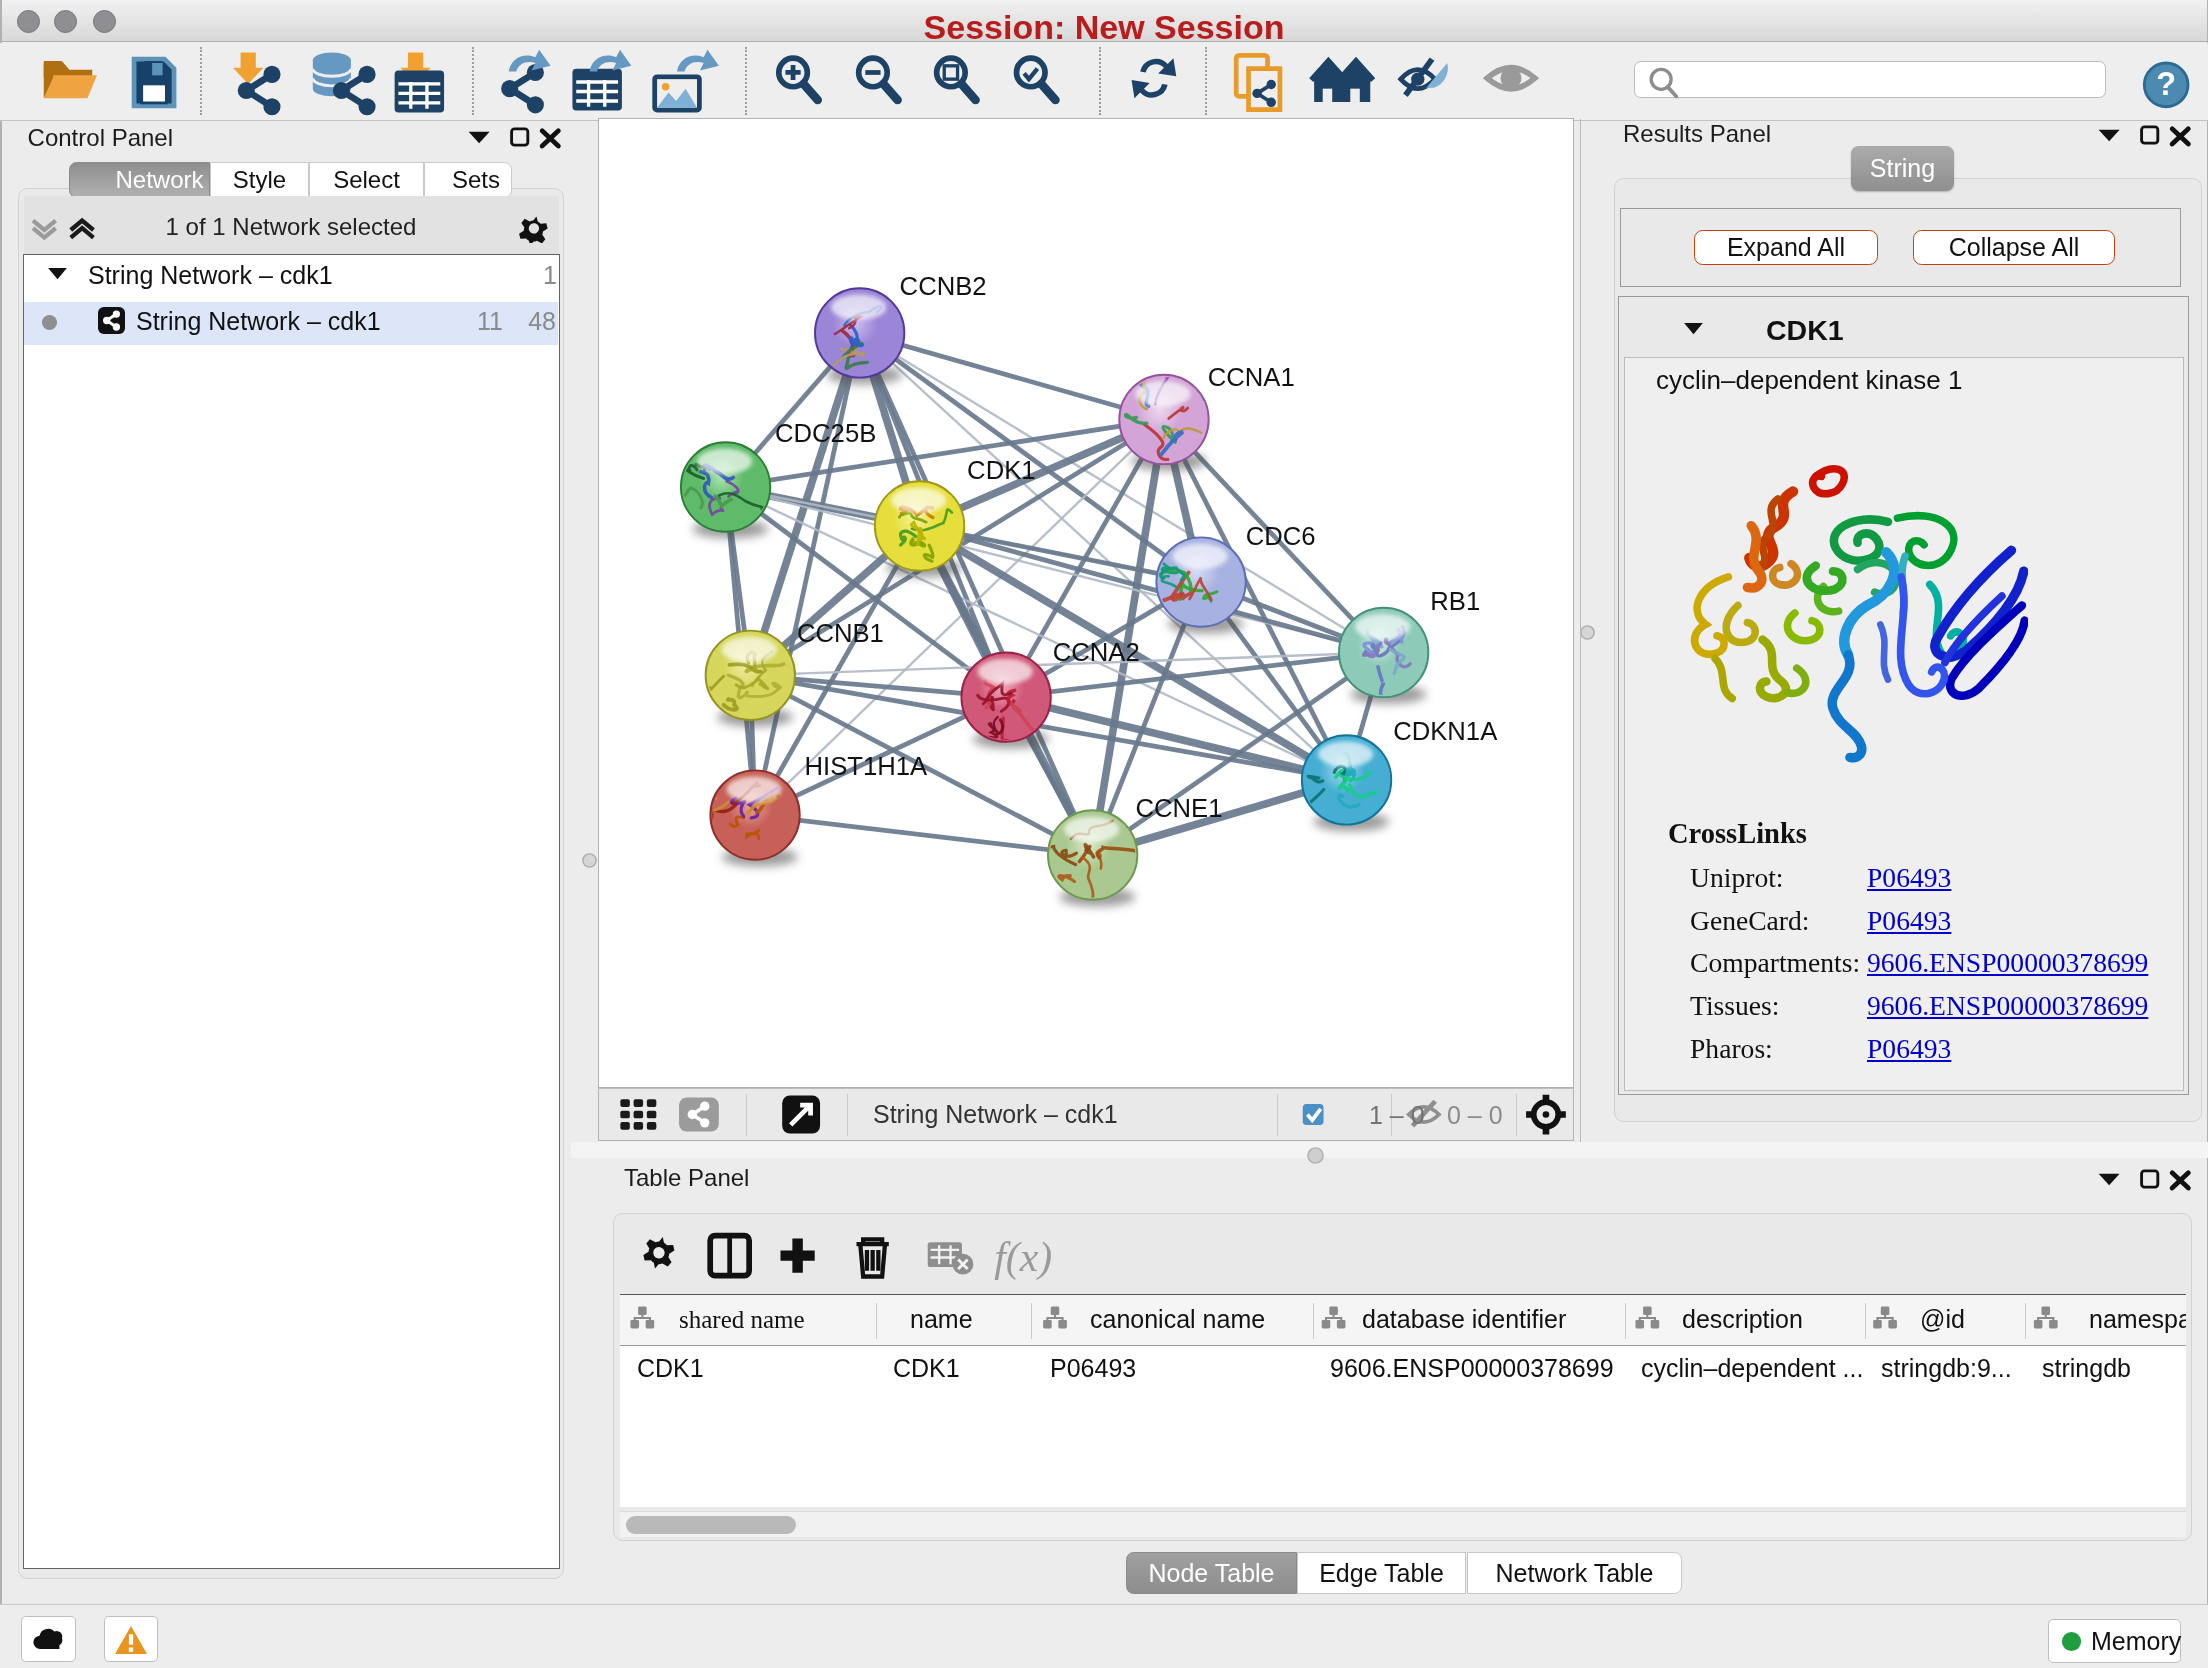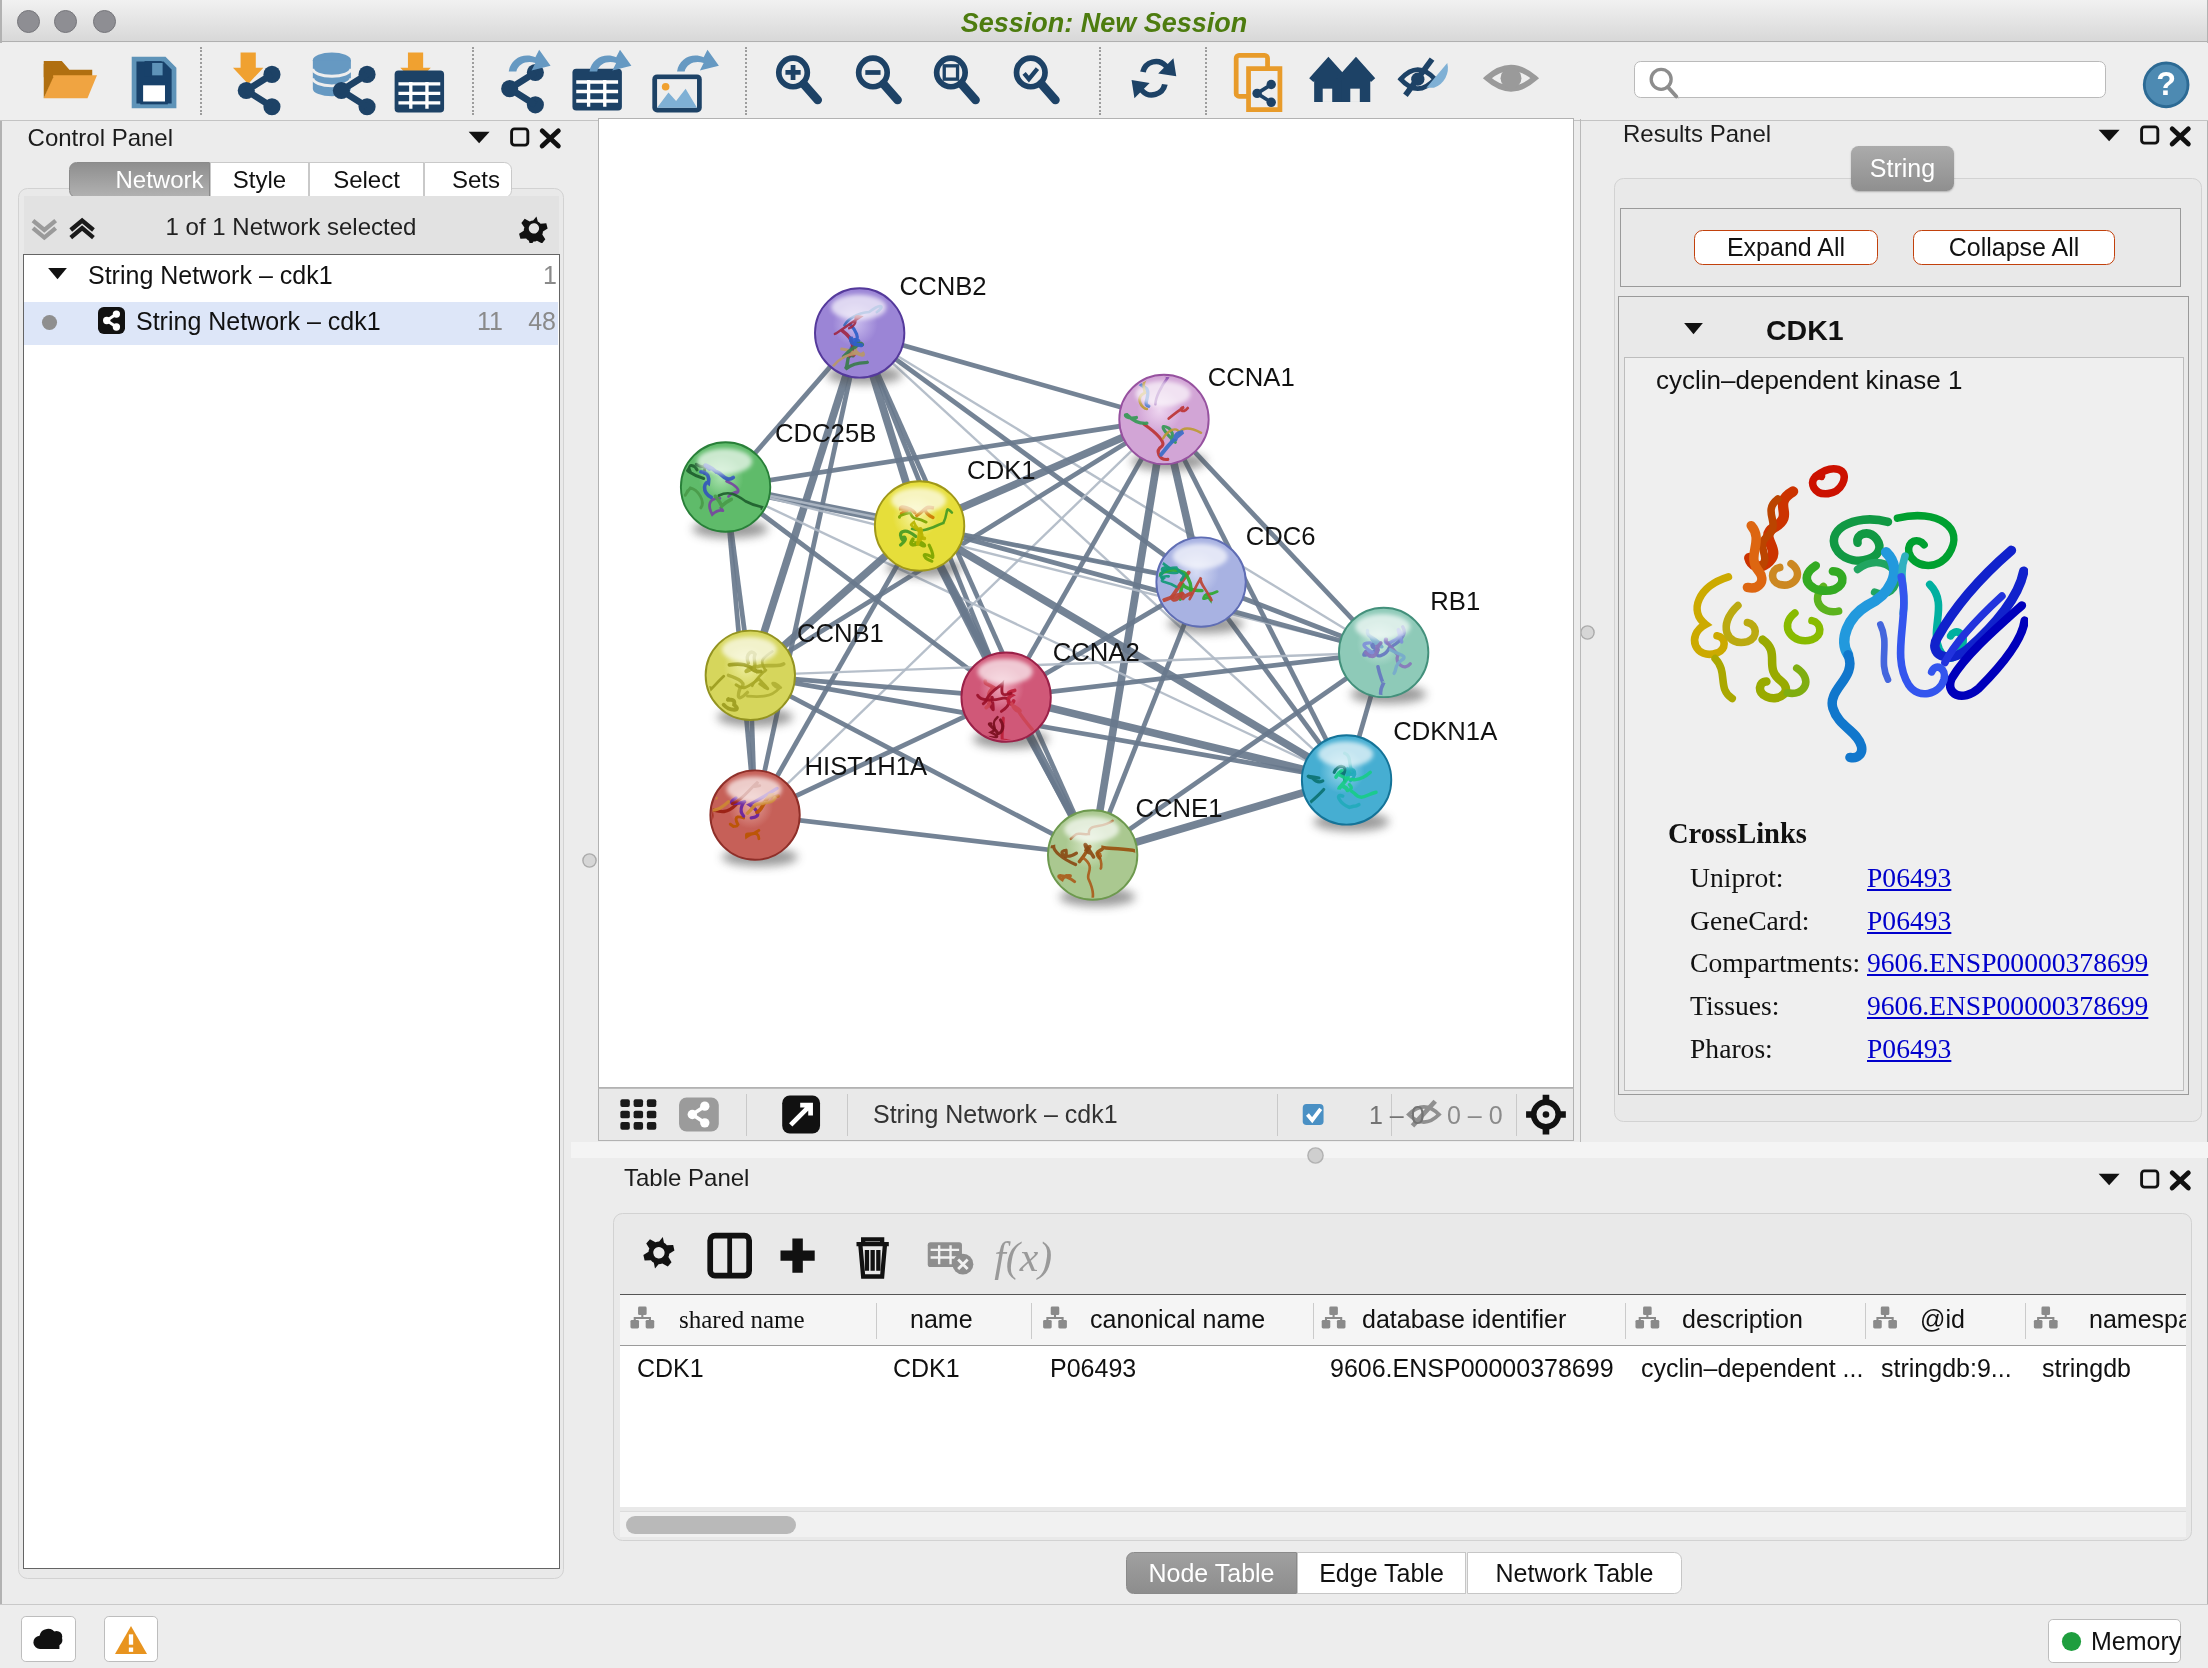--- a/index.html
+++ b/index.html
@@ -2,21 +2,21 @@
 <html style="font-size:15px"><head><meta charset="utf-8">
 <style>
   * { margin:0; padding:0; box-sizing:border-box; }
   html,body { width:2208px; height:1668px; }
   body { font-family:"Liberation Sans", sans-serif; background:#ececec; position:relative; overflow:hidden; }
   .abs { position:absolute; }
   
   #titlebar { left:0; top:0; width:2208px; height:42px;
     background:linear-gradient(#f1f1f1,#d8d8d8); border-bottom:1px solid #b0b0b0; }
   .tl { width:23px; height:23px; border-radius:50%; background:#8e8e93; border:1.4px solid #76767b; top:9.5px; }
-  #title { width:100%; text-align:center; top:7.6px; font-size:27px; font-weight:700; color:#4d7c0f;font-style:italic; }
+  #title { width:100%; text-align:center; top:7.6px; font-size:34px; font-weight:700; color:#b91c1c; }
   
   #toolbar { left:0; top:43px; width:2208px; height:78px; background:#eeeeee; border-bottom:1px solid #c3c3c3; }
   .tsep { top:3.8px; height:68px; width:0; border-left:2.9px dotted #9d9d9d; }
   #searchbox { left:1634px; top:61px; width:472px; height:37px; background:#ffffff;
     border:1.9px solid #bababa; border-radius:6.7px; }
   
   .ptitle { font-size:24px; color:#1c1c1c; }
   
   #cp-title { left:27.6px; top:124px; }
   #cp-panel { left:18px; top:188px; width:546px; height:1391px; background:#e9e9e9;

